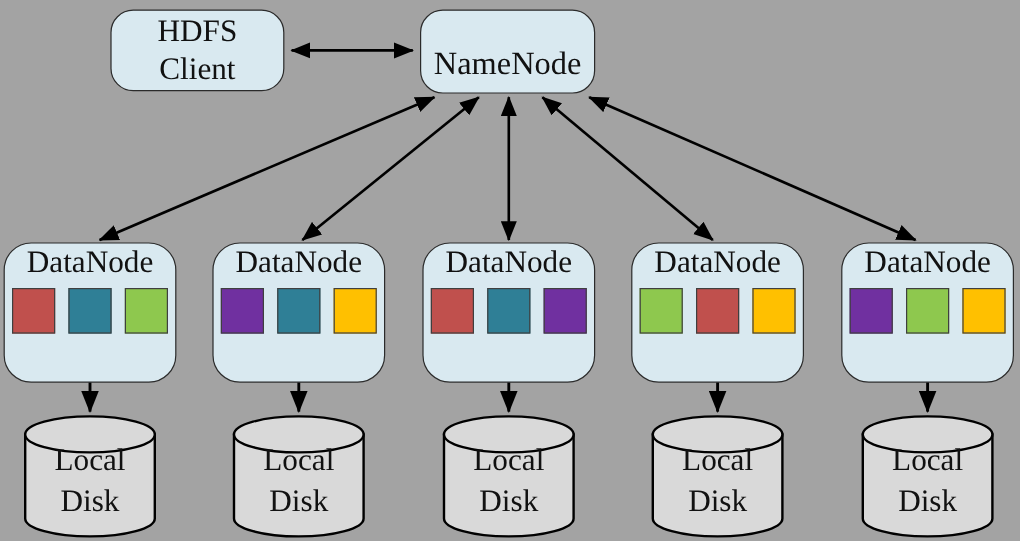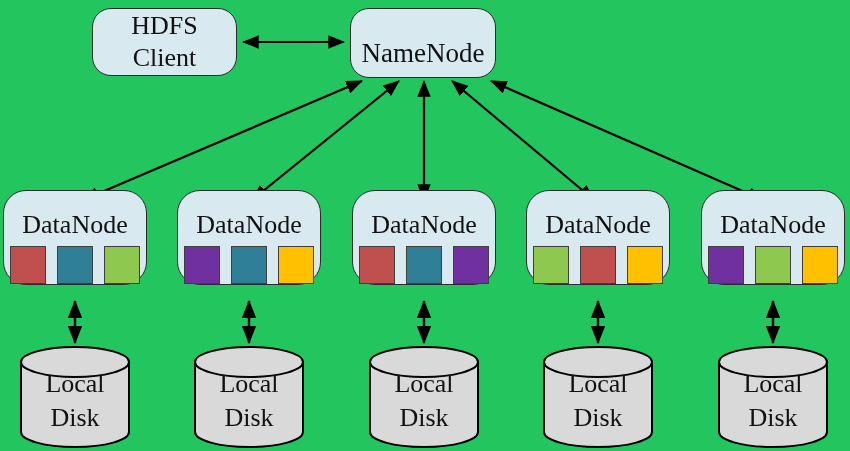--- a/index.html
+++ b/index.html
@@ -1,31 +1,31 @@
 <!DOCTYPE html>
 <html><head>
 <meta charset="utf-8">
 <style>
   html,body{margin:0;padding:0;background:#fff;}
   #canvas{
-    position:relative;width:850px;height:451px;background:#22c55e;
+    position:relative;width:850px;height:451px;background:#a3a3a3;
     font-family:"Liberation Serif","DejaVu Serif",serif;color:#111;overflow:hidden;
   }
   #wires{position:absolute;left:0;top:0;width:850px;height:451px;}
   .node{
     position:absolute;box-sizing:border-box;
     background:#d9e9f0;border:1.6px solid #2b2b2b;border-radius:19px;
   }
   .node .label{
     text-align:center;font-size:26px;line-height:1.22;white-space:pre-line;
   }
   .client{left:92px;top:8px;width:145px;height:68px;display:flex;align-items:center;justify-content:center;}
   .namenode{left:350px;top:8px;width:146px;height:70px;display:flex;align-items:center;justify-content:center;}
   .namenode .label{font-size:27px;margin-top:20px;}
-  .datanode{top:190px;width:144px;height:95px;border-radius:23px;padding-top:18px;}
+  .datanode{top:202px;width:144px;height:117px;border-radius:23px;padding-top:0;}
   .dn-0{left:3px;}  .dn-1{left:177px;} .dn-2{left:352px;} .dn-3{left:526px;} .dn-4{left:701px;}
   .blocks{display:flex;justify-content:center;gap:11px;margin-top:5px;}
   .block{width:36px;height:38px;border:1.4px solid #3f3f3f;box-sizing:border-box;}
   .disk-label{
     position:absolute;top:367px;width:130px;text-align:center;
     font-size:26px;line-height:1.3;white-space:pre-line;
   }
   .dl-0{left:10px;} .dl-1{left:184px;} .dl-2{left:359px;} .dl-3{left:533px;} .dl-4{left:708px;}
 </style>
 </head>

